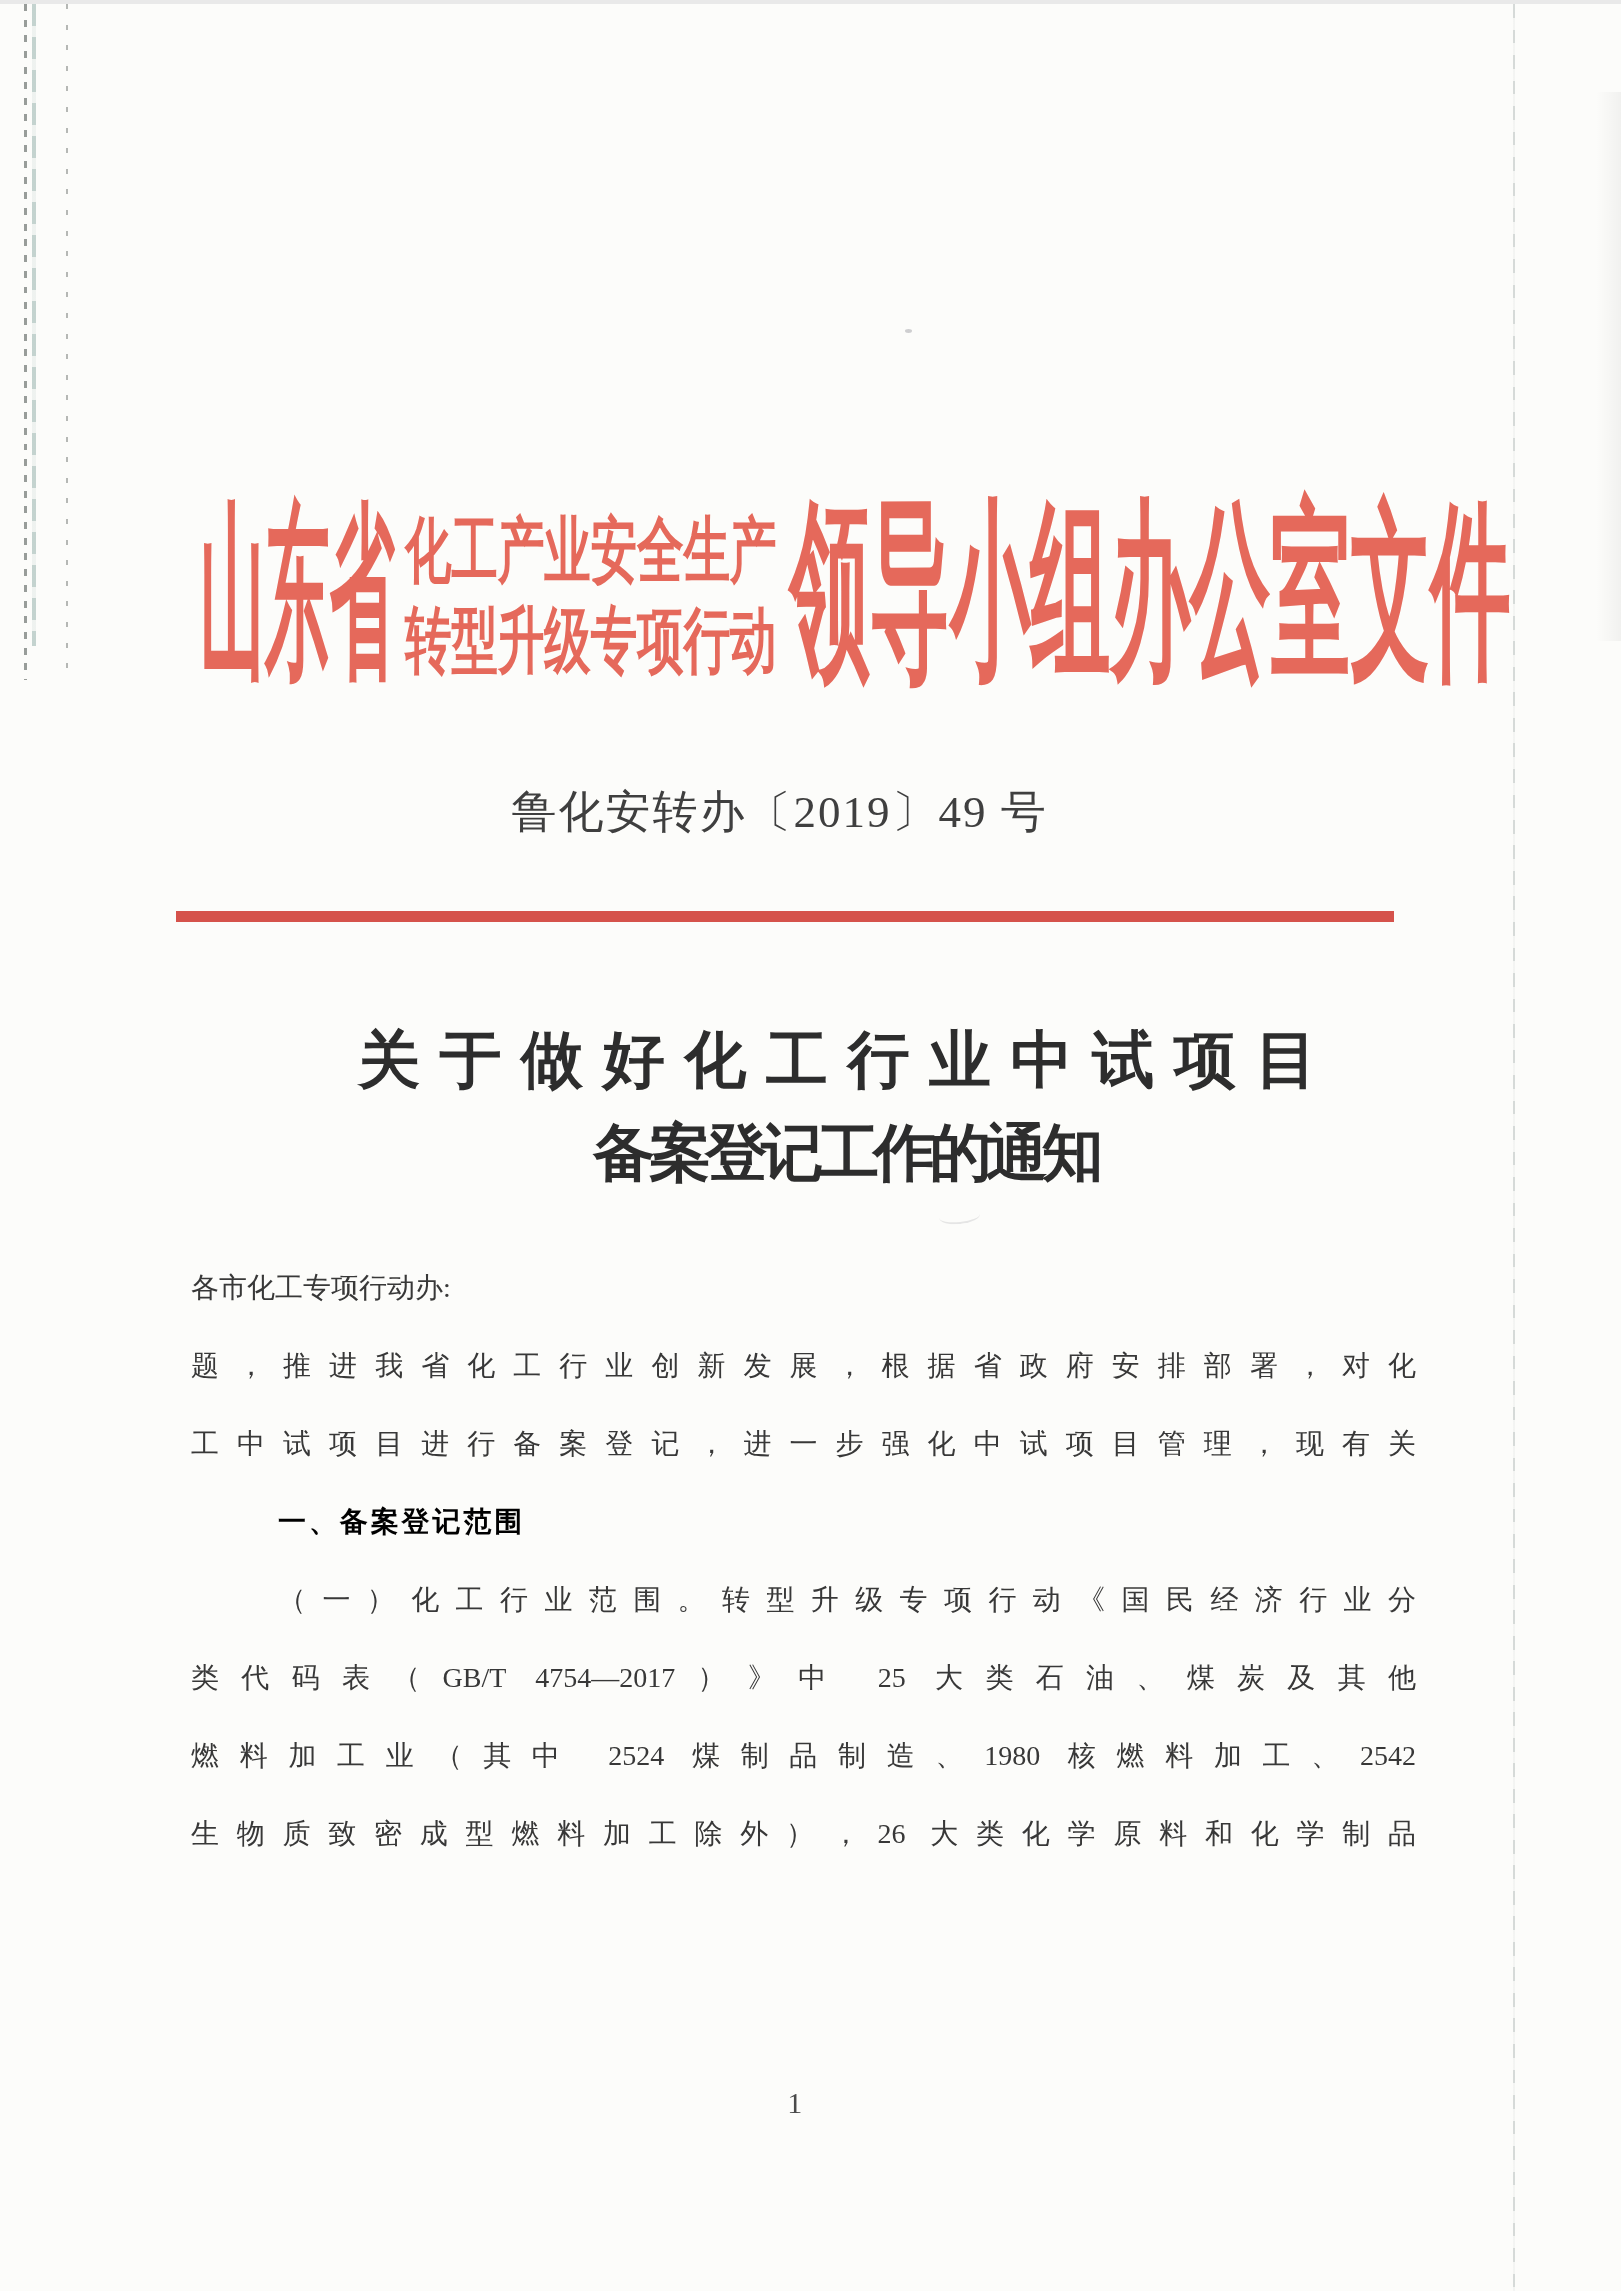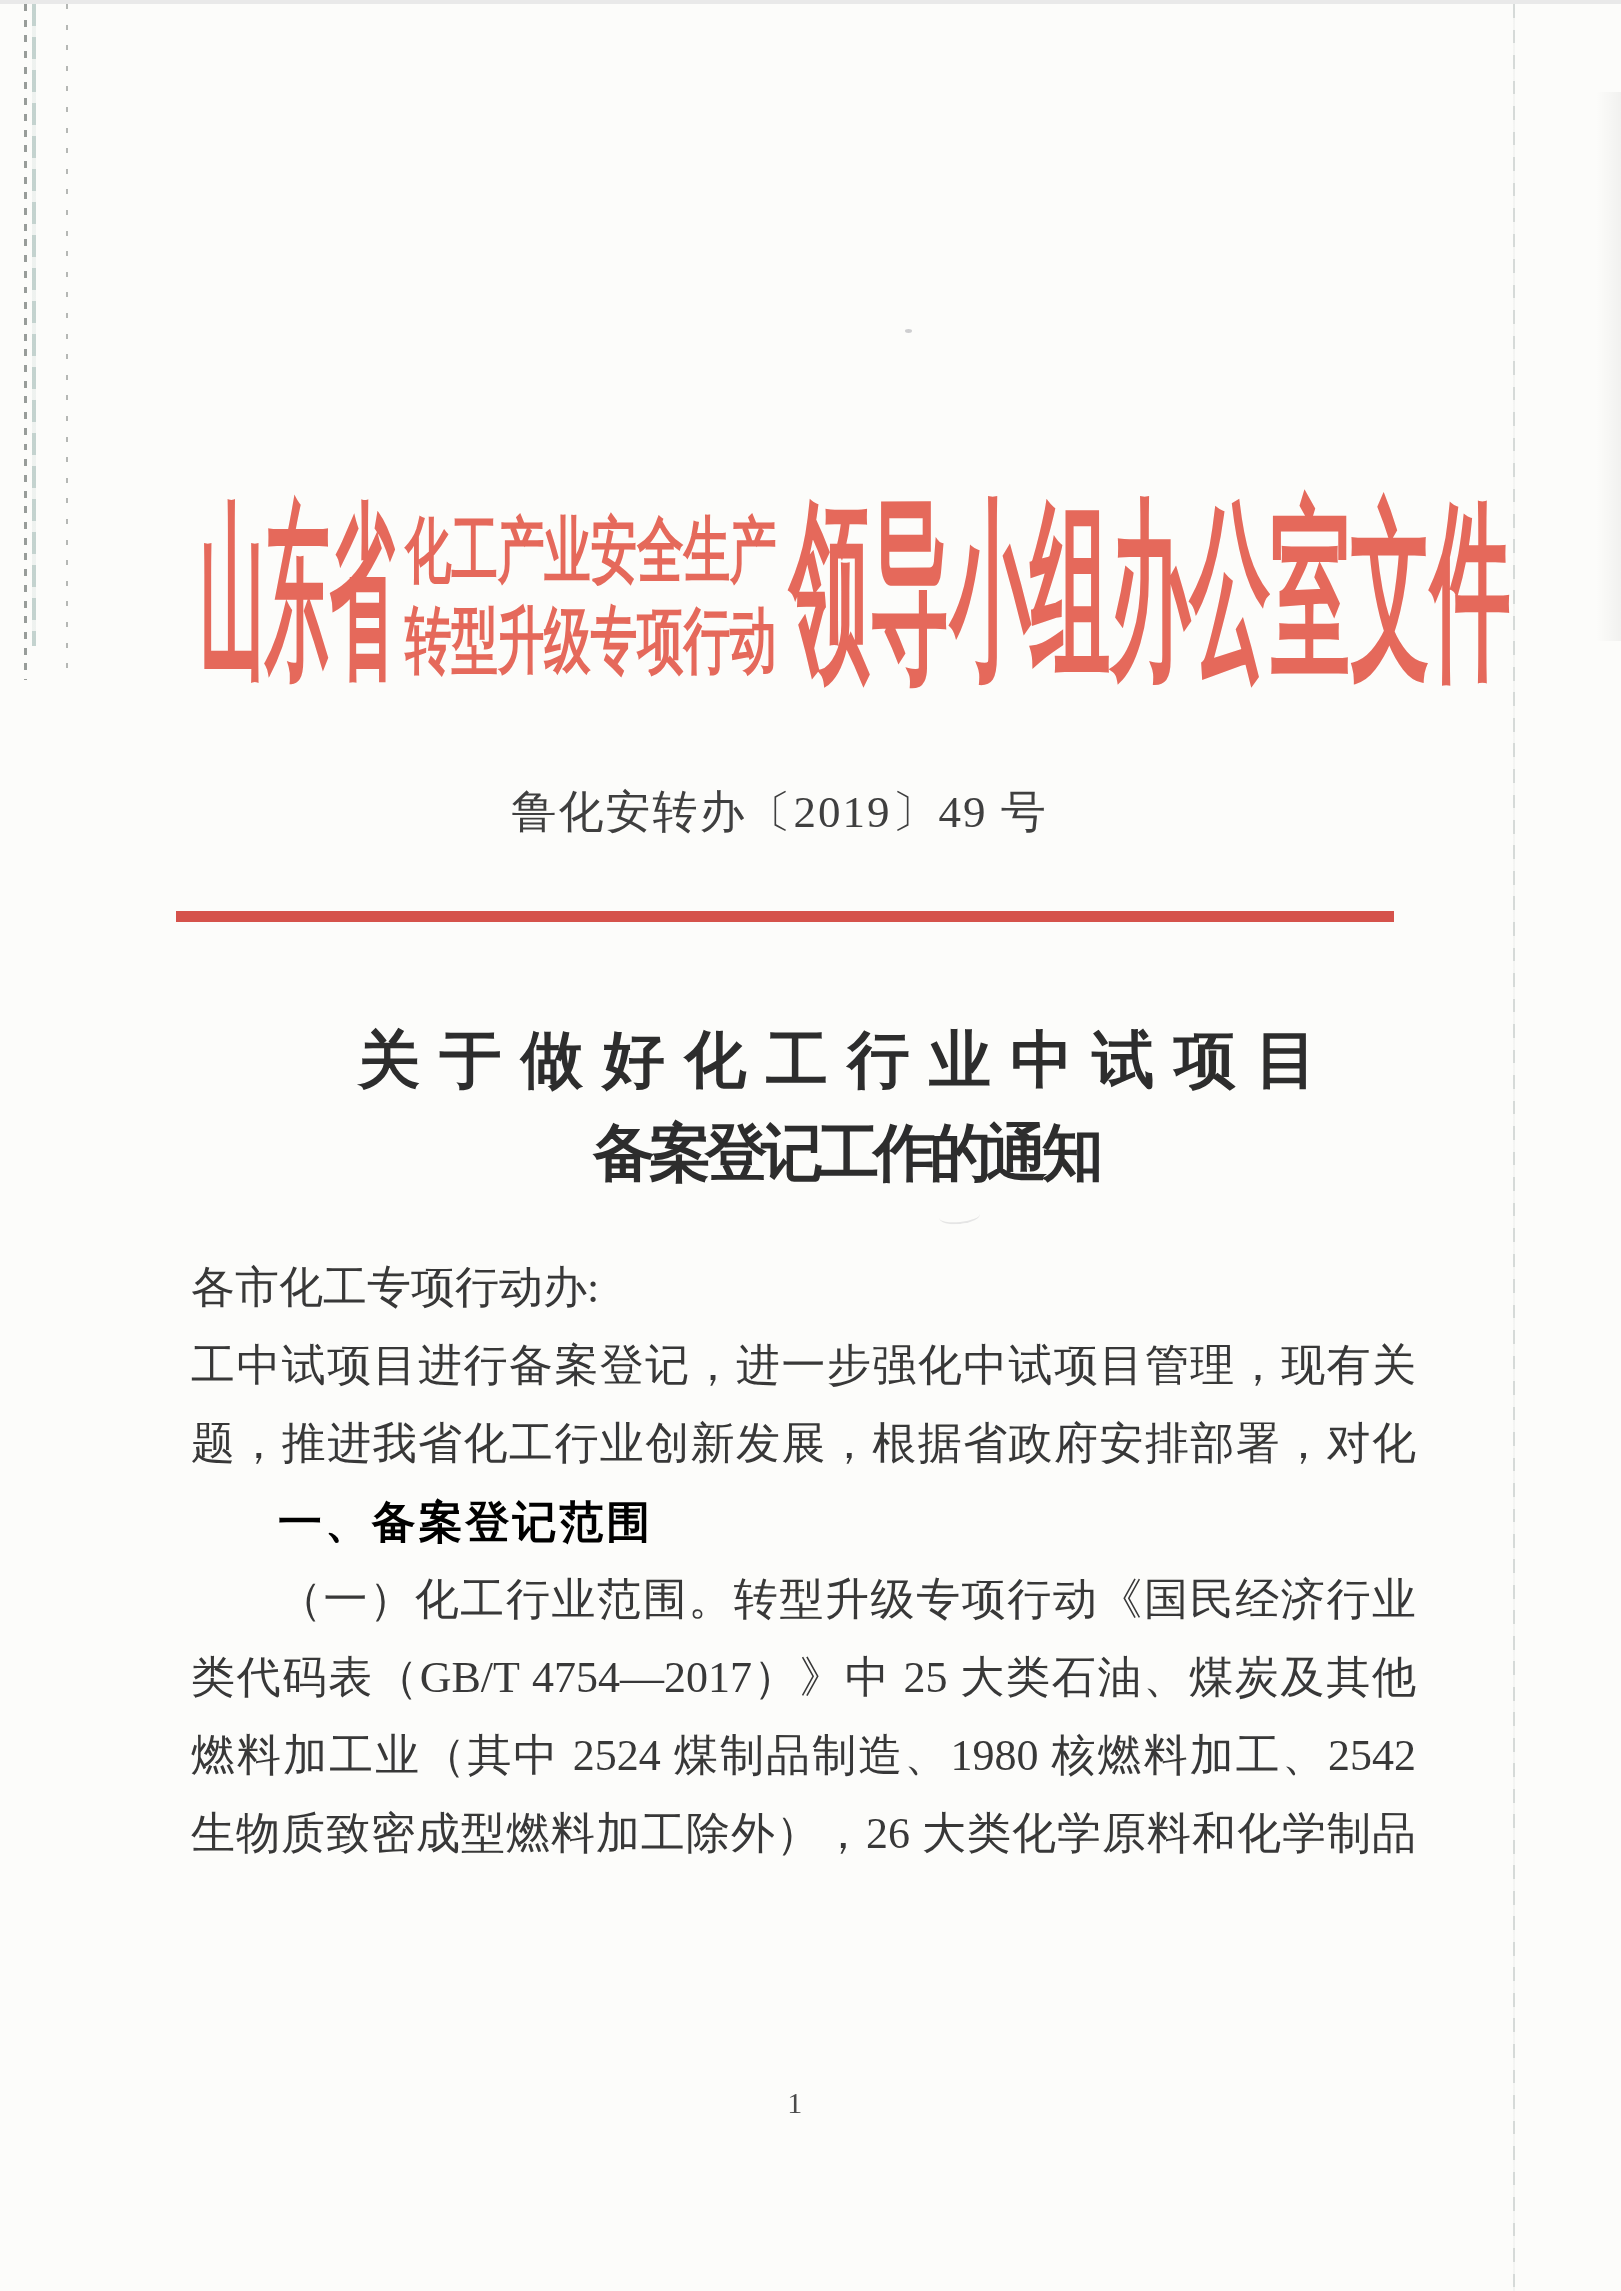--- a/index.html
+++ b/index.html
@@ -38,21 +38,21 @@
     font-size:45px;line-height:53px;color:#3f3f3f;letter-spacing:2px;
     transform:translateX(-31px);}
   
   .divider{position:absolute;left:176px;top:907px;width:1218px;height:10.8px;}
   
   .title{position:absolute;left:0;width:100%;text-align:center;font-weight:bold;
     color:#2d2d2d;font-size:62px;line-height:1;white-space:nowrap;}
   .title-1{top:1025px;letter-spacing:19.6px;transform:translateX(+37px);}
   .title-2{top:1118px;letter-spacing:-5.9px;transform:translateX(+35px);}
   
-  .body-text{position:absolute;left:191px;top:1245px;width:1225px;font-size:44px;color:#383838;}
+  .body-text{position:absolute;left:191px;top:1245px;width:1225px;font-size:28px;color:#383838;}
   .line{height:78px;line-height:78px;white-space:nowrap;}
   .jf{text-align:justify;text-align-last:justify;white-space:normal;overflow:hidden;}
   .indent{text-indent:87px;}
   .heading{font-family:"Liberation Sans","DejaVu Sans",sans-serif;font-weight:bold;
     color:#000000;letter-spacing:2.9px;}
   
   .page-number{position:absolute;left:0;top:2082px;width:100%;text-align:center;
     font-size:30px;color:#4a4a4a;transform:translateX(-15.7px);}
 </style>
 </head>
@@ -79,22 +79,22 @@
 
   <div class="doc-number">鲁化安转办〔2019〕49 号</div>
 
   <div class="divider" style="background: rgb(213, 82, 75);"></div>
 
   <div class="title title-1">关于做好化工行业中试项目</div>
   <div class="title title-2">备案登记工作的通知</div>
 
   <div class="body-text">
     <div class="line">各市化工专项行动办:</div>
+    <div class="line jf">题，推进我省化工行业创新发展，根据省政府安排部署，对化</div>
     <div class="line jf">工中试项目进行备案登记，进一步强化中试项目管理，现有关</div>
-    <div class="line jf">题，推进我省化工行业创新发展，根据省政府安排部署，对化</div>
     <div class="line heading indent">一、备案登记范围</div>
     <div class="line jf indent">（一）化工行业范围。转型升级专项行动《国民经济行业分</div>
     <div class="line jf">类代码表（GB/T 4754—2017）》中 25 大类石油、煤炭及其他</div>
     <div class="line jf">燃料加工业（其中 2524 煤制品制造、1980 核燃料加工、2542</div>
     <div class="line jf">生物质致密成型燃料加工除外），26 大类化学原料和化学制品</div>
   </div>
 
   <div class="page-number">1</div>
 
 </div>

